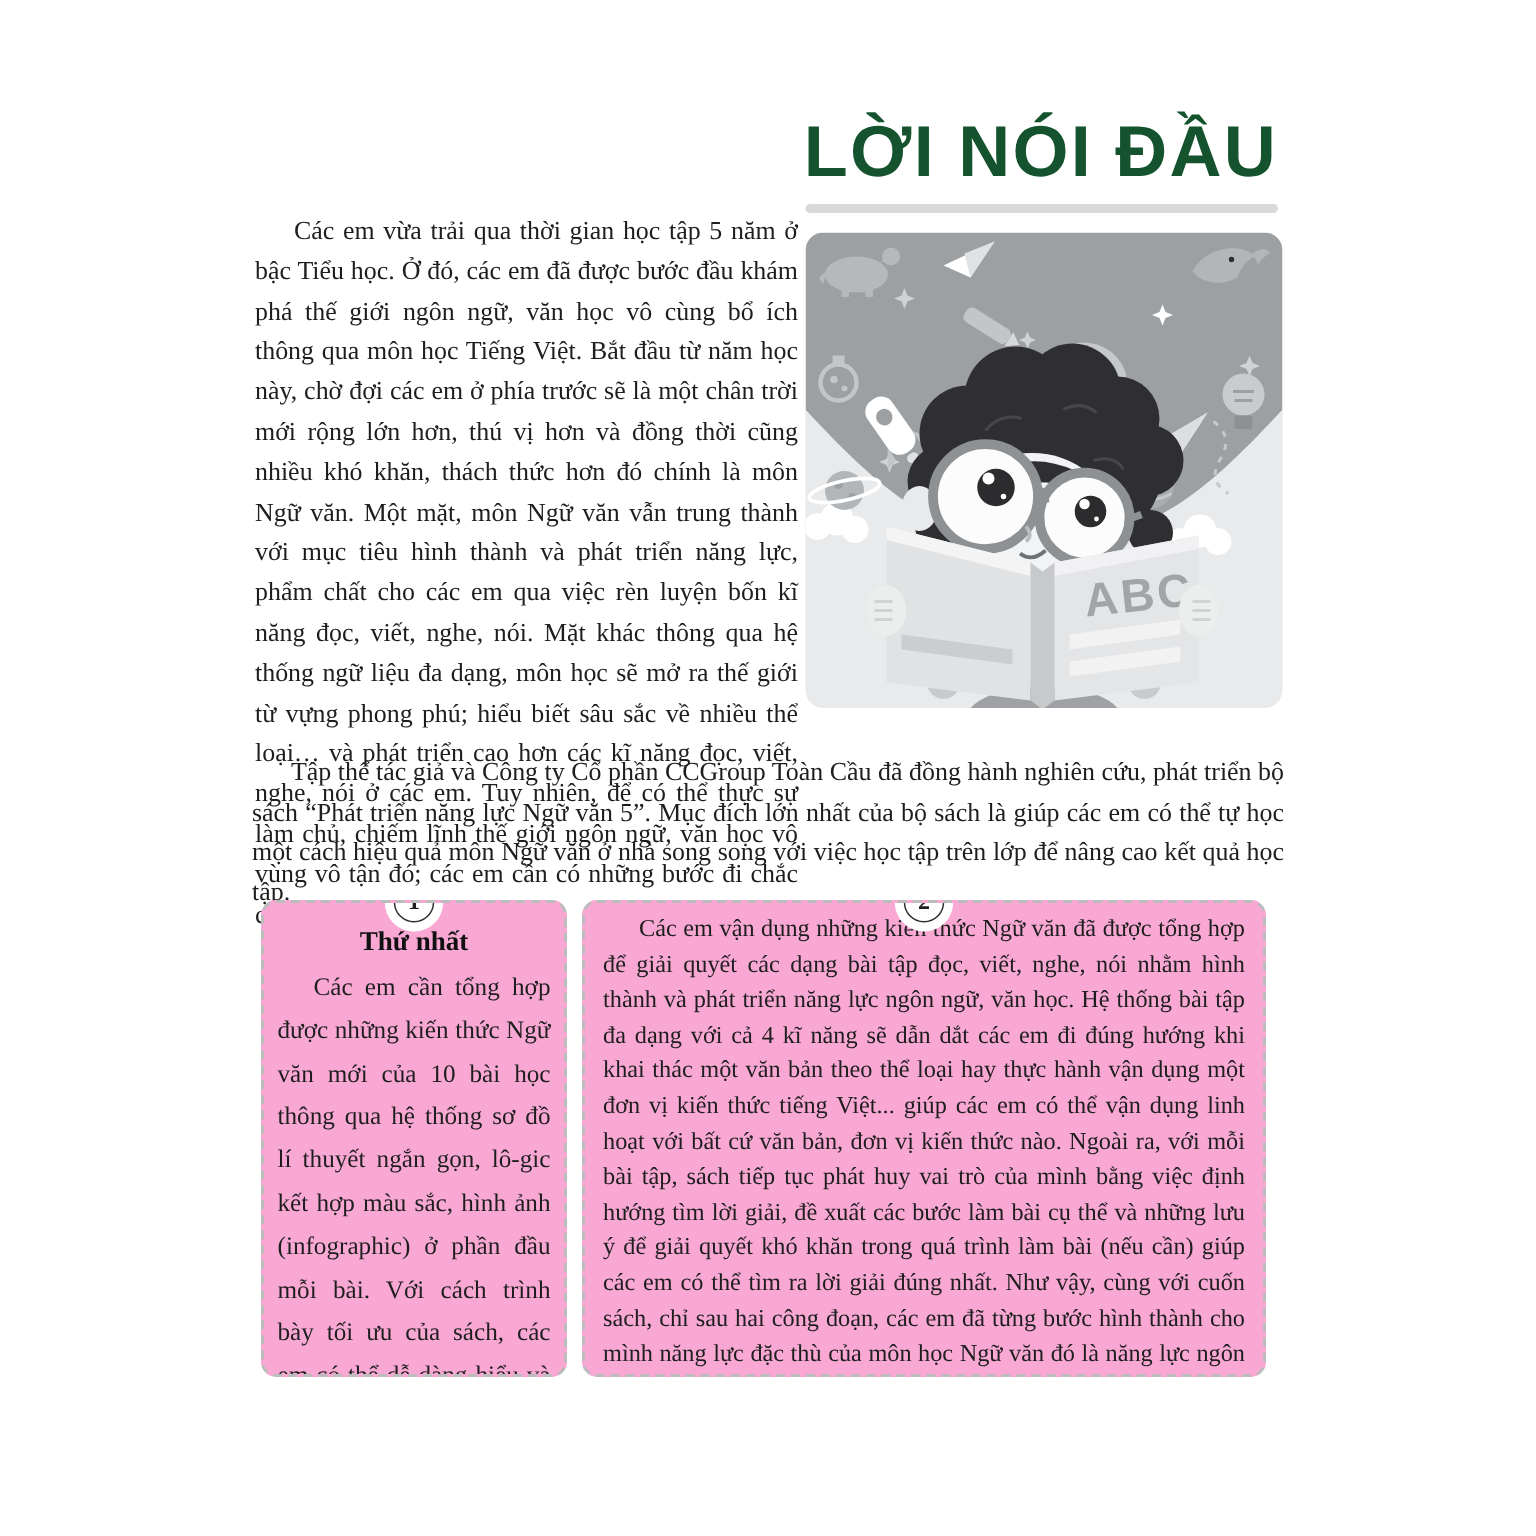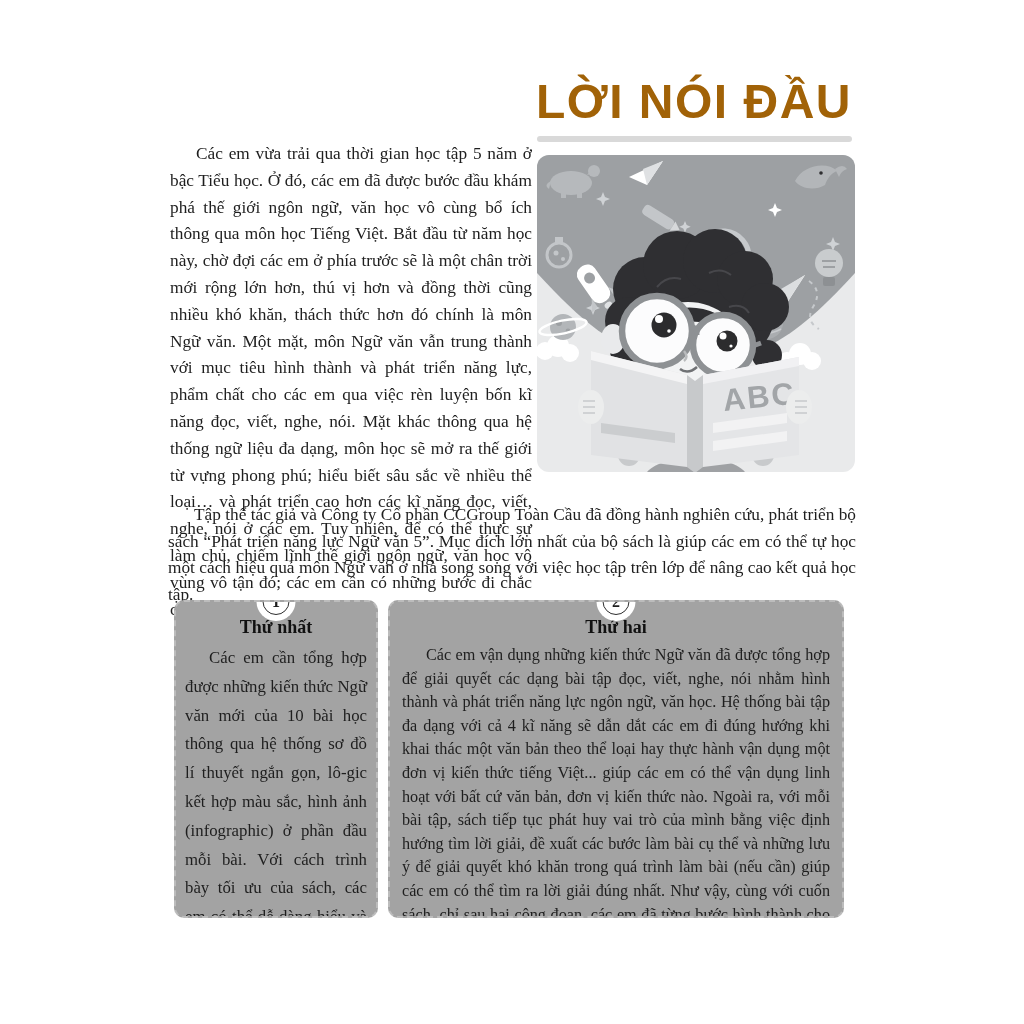--- a/index.html
+++ b/index.html
@@ -3,41 +3,41 @@
 <meta charset="utf-8">
 <style>
   html,body{margin:0;padding:0;background:#ffffff;}
   .page{
     position:relative;width:1024px;height:1024px;background:#ffffff;overflow:hidden;
     font-family:"Liberation Serif",serif;color:#1e1e1e;
   }
   .title{
     position:absolute;top:74px;right:172px;margin:0;
     font-family:"Liberation Sans",sans-serif;font-weight:bold;
-    font-size:48px;letter-spacing:1.5px;color:#a16207;white-space:nowrap;
+    font-size:48px;letter-spacing:1.5px;color:#14532d;white-space:nowrap;
   }
   .title-rule{
     position:absolute;left:537px;top:136px;width:315px;height:6px;
     background:#d9d9d9;border-radius:3px;
   }
   .intro{
     position:absolute;left:170px;top:141px;width:362px;margin:0;
     font-size:17.3px;line-height:26.8px;text-align:justify;text-indent:26px;
   }
   .illu{
     position:absolute;left:537px;top:155px;width:318px;height:317px;
     border-radius:12px;overflow:hidden;background:#e9eaeb;
   }
   .para2{
     position:absolute;left:168px;top:502px;width:688px;margin:0;
     font-size:17.3px;line-height:26.5px;text-align:justify;text-indent:26px;
   }
   .fbox{
     position:absolute;top:600px;height:318px;box-sizing:border-box;
-    border:2px dashed #bcbcbc;border-radius:10px;background:#a3a3a3;overflow:hidden;
+    border:2px dashed #bcbcbc;border-radius:10px;background:#f9a8d4;overflow:hidden;
   }
   .fbox1{left:174px;width:204px;}
   .fbox2{left:388px;width:456px;}
   .badge{
     position:absolute;top:-14px;left:50%;transform:translateX(-50%);
     width:25px;height:25px;border:1.6px solid #2e2e2e;border-radius:50%;
     background:#fff;box-shadow:0 0 0 6px #fff;
     display:flex;align-items:center;justify-content:center;
     font-weight:bold;font-size:16px;color:#1e1e1e;
   }
@@ -207,17 +207,16 @@
   <p class="para2">Tập thể tác giả và Công ty Cổ phần CCGroup Toàn Cầu đã đồng hành nghiên cứu, phát triển bộ sách “Phát triển năng lực Ngữ văn 5”. Mục đích lớn nhất của bộ sách là giúp các em có thể tự học một cách hiệu quả môn Ngữ văn ở nhà song song với việc học tập trên lớp để nâng cao kết quả học tập.</p>
 
   <section class="fbox fbox1">
     <div class="badge">1</div>
     <h2>Thứ nhất</h2>
     <p>Các em cần tổng hợp được những kiến thức Ngữ văn mới của 10 bài học thông qua hệ thống sơ đồ lí thuyết ngắn gọn, lô-gic kết hợp màu sắc, hình ảnh (infographic) ở phần đầu mỗi bài. Với cách trình bày tối ưu của sách, các em có thể dễ dàng hiểu và ghi nhớ những kiến thức Ngữ văn tưởng chừng rất khô khan, trừu tượng.</p>
   </section>
 
   <section class="fbox fbox2">
     <div class="badge">2</div>
-    <h2>Thứ hai</h2>
     <p>Các em vận dụng những kiến thức Ngữ văn đã được tổng hợp để giải quyết các dạng bài tập đọc, viết, nghe, nói nhằm hình thành và phát triển năng lực ngôn ngữ, văn học. Hệ thống bài tập đa dạng với cả 4 kĩ năng sẽ dẫn dắt các em đi đúng hướng khi khai thác một văn bản theo thể loại hay thực hành vận dụng một đơn vị kiến thức tiếng Việt... giúp các em có thể vận dụng linh hoạt với bất cứ văn bản, đơn vị kiến thức nào. Ngoài ra, với mỗi bài tập, sách tiếp tục phát huy vai trò của mình bằng việc định hướng tìm lời giải, đề xuất các bước làm bài cụ thể và những lưu ý để giải quyết khó khăn trong quá trình làm bài (nếu cần) giúp các em có thể tìm ra lời giải đúng nhất. Như vậy, cùng với cuốn sách, chỉ sau hai công đoạn, các em đã từng bước hình thành cho mình năng lực đặc thù của môn học Ngữ văn đó là năng lực ngôn ngữ và năng lực văn học theo chương trình 2018.</p>
   </section>
 
 </div>
 
 </body></html>

